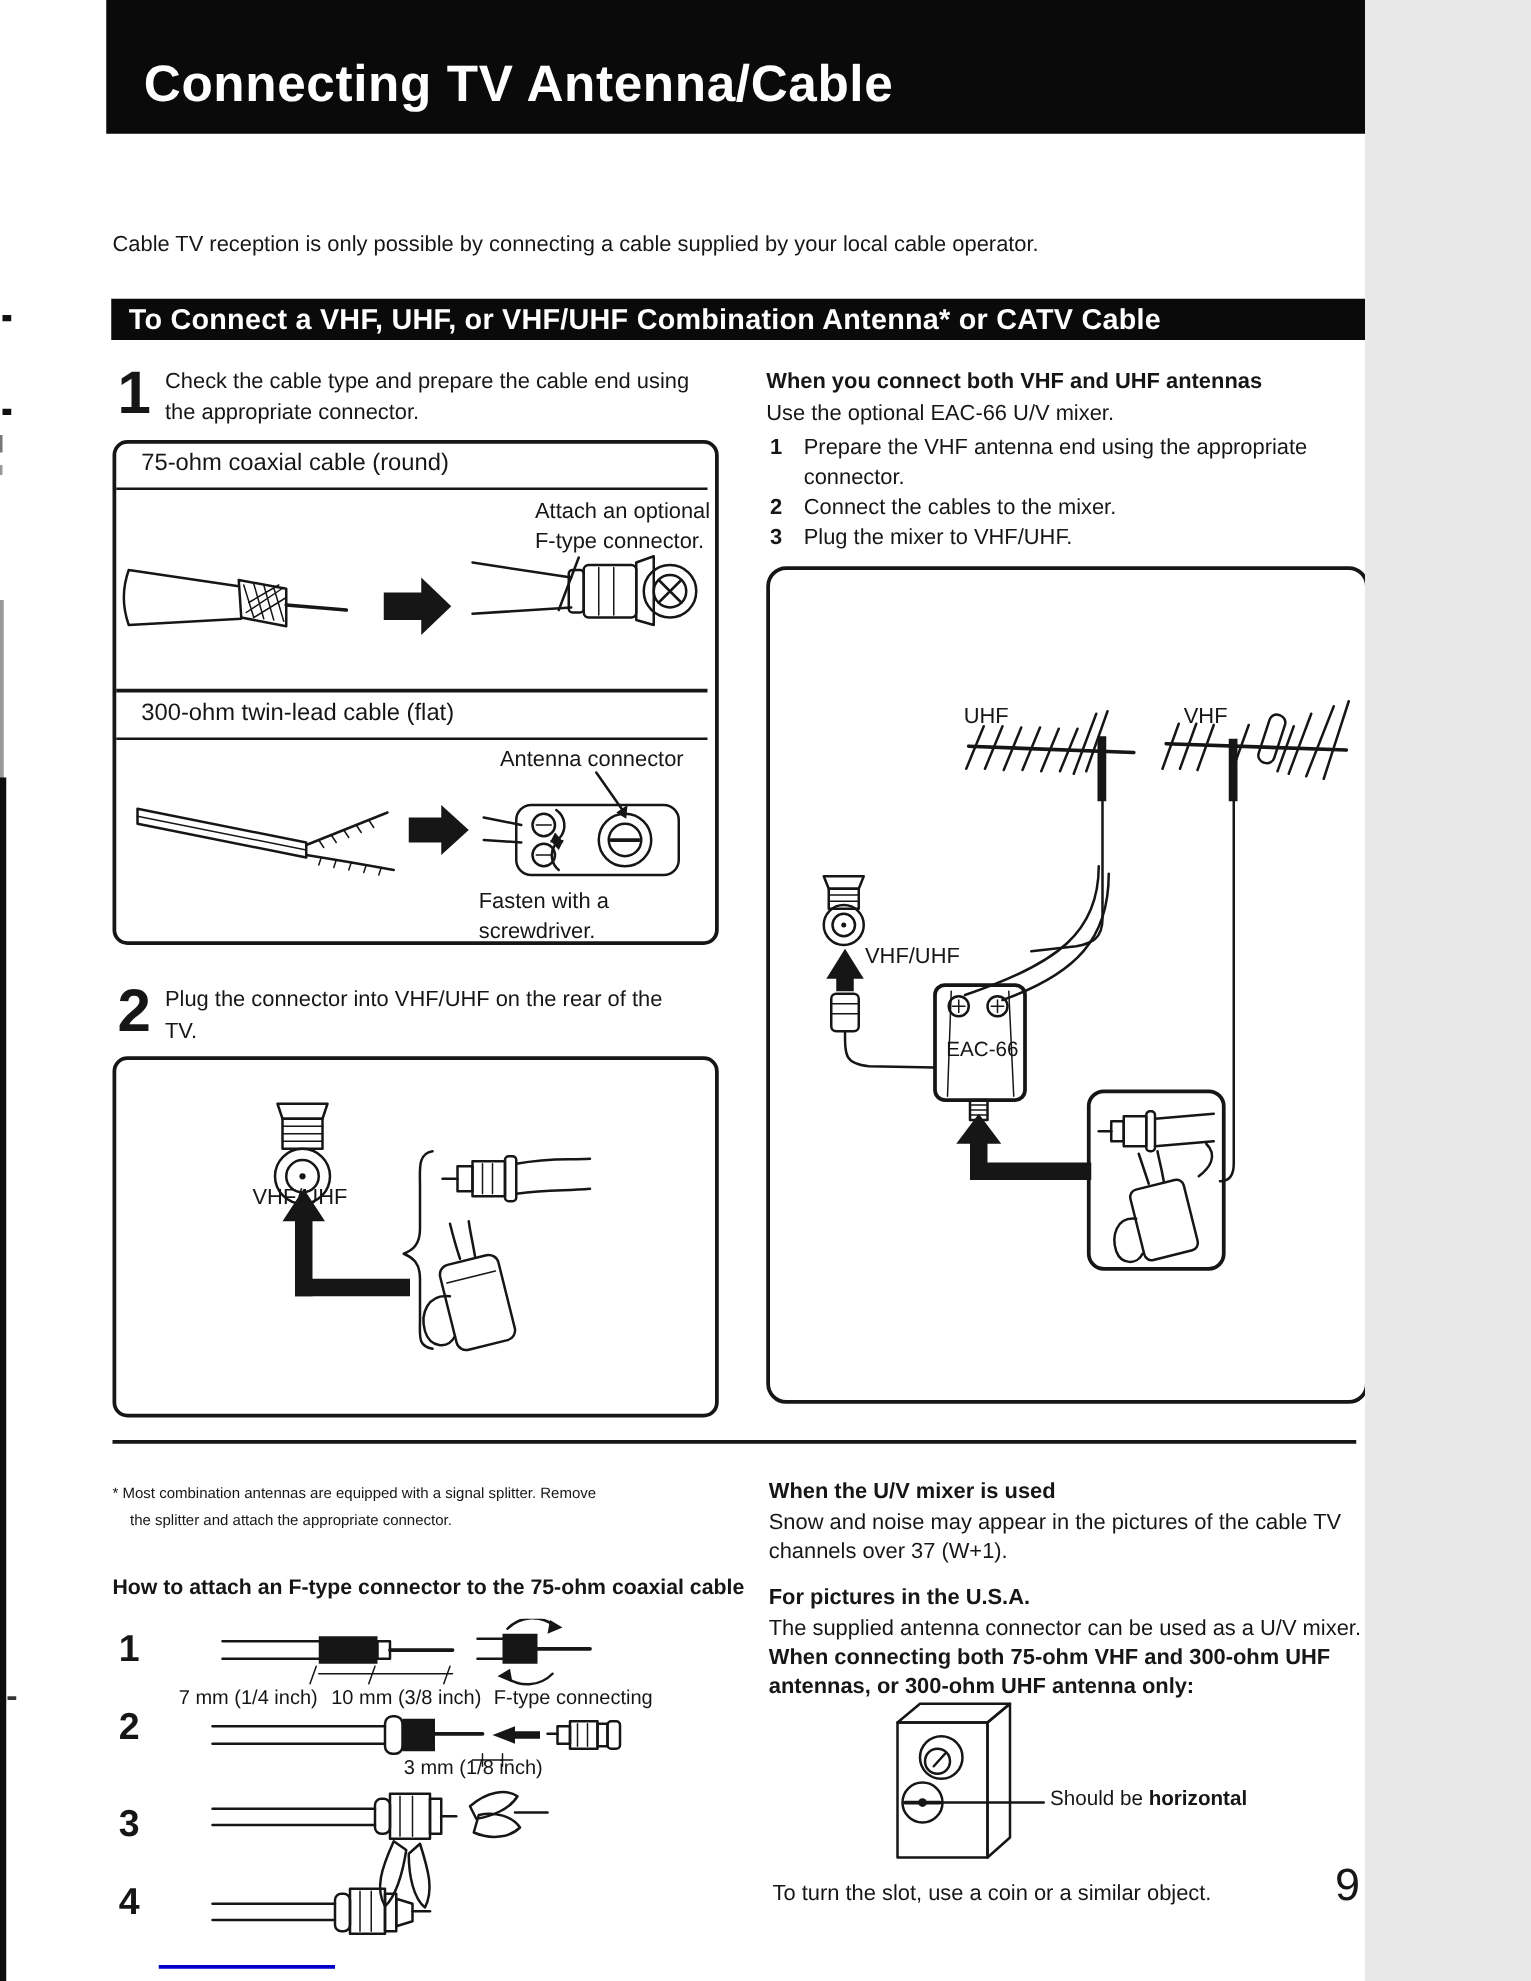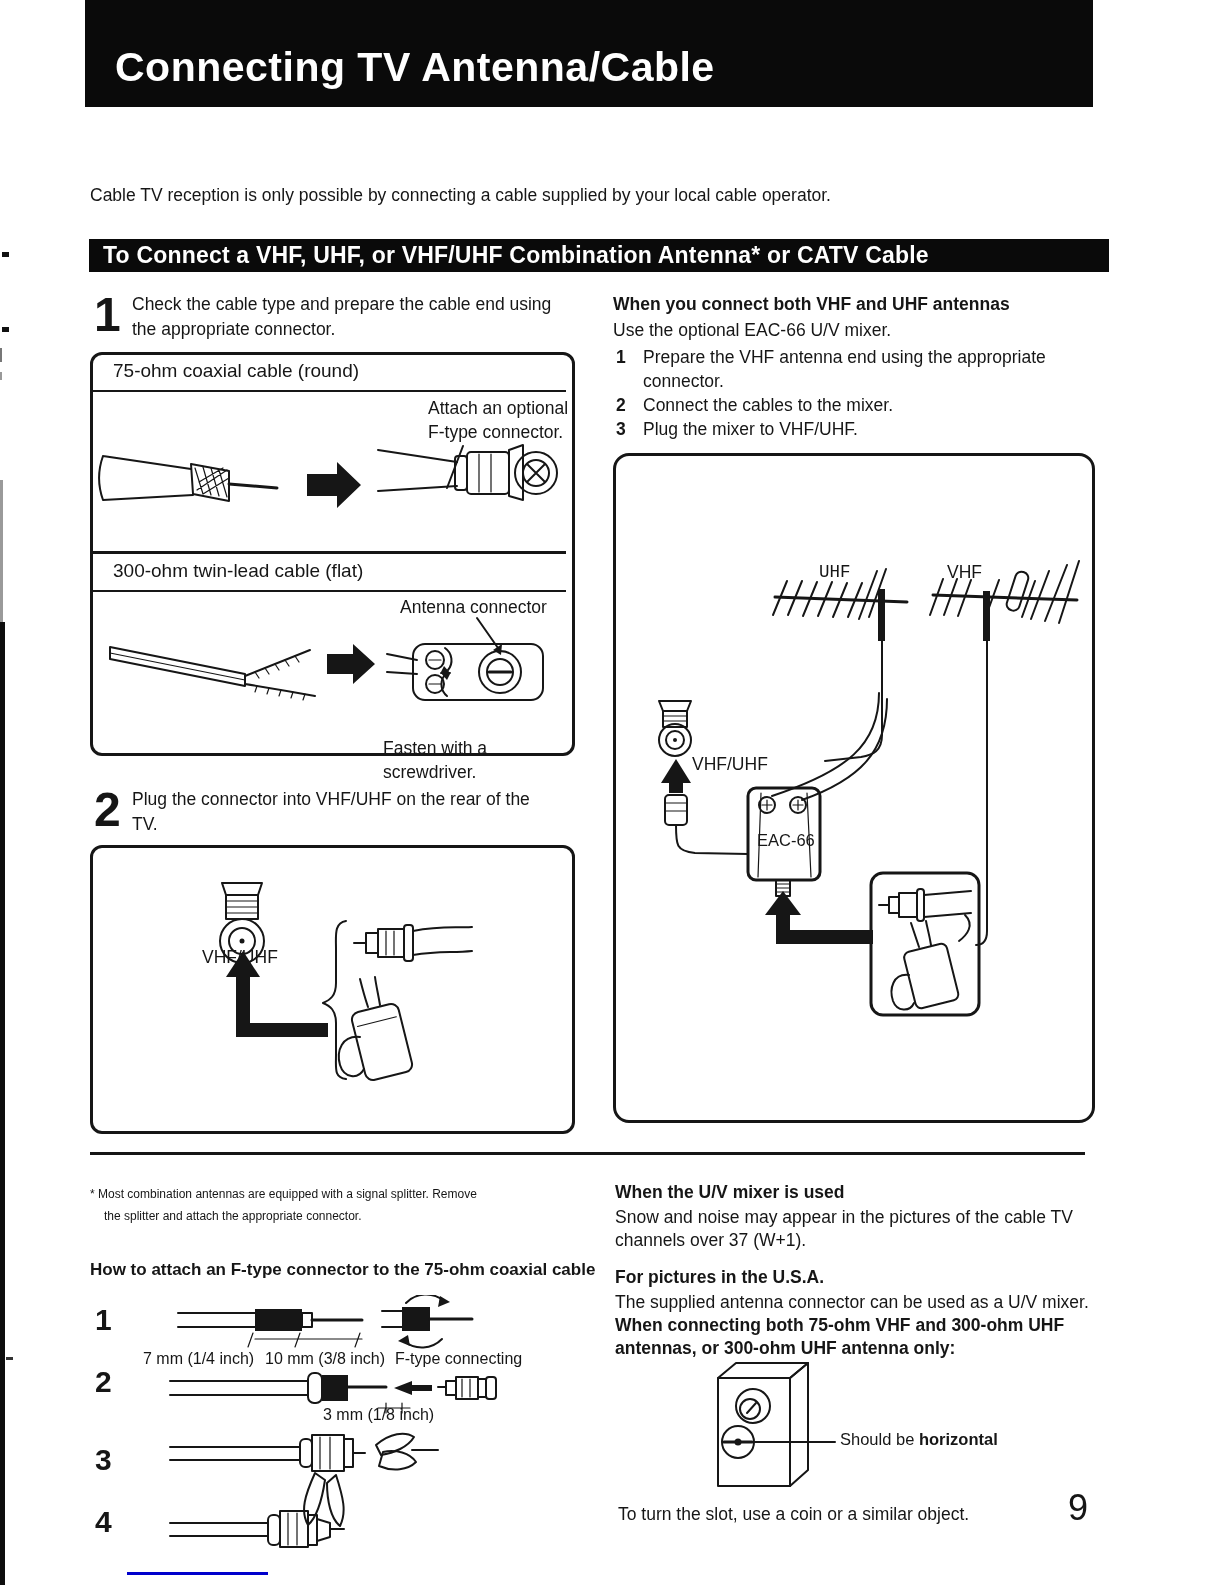--- a/index.html
+++ b/index.html
@@ -1,16 +1,16 @@
 <!DOCTYPE html>
 <html><head>
 <meta charset="utf-8">
 <style>
   html,body{margin:0;padding:0;background:#e8e8e8;}
-  .page{position:relative;width:1225px;height:1585px;background:#ffffff;overflow:hidden;
+  .page{position:relative;width:1092px;height:1585px;background:#ffffff;overflow:hidden;
         font-family:"Liberation Sans", sans-serif;color:#161616;}
   .abs{position:absolute;}
   .ln{white-space:nowrap;}
   .banner{background:#0a0a0a;}
   .banner-title{color:#ffffff;font-size:41px;font-weight:bold;letter-spacing:0.5px;}
   .section-bar{background:#0a0a0a;color:#ffffff;font-size:23px;font-weight:bold;
                display:flex;align-items:center;padding-left:14px;letter-spacing:0.2px;}
   .body-text{font-size:17.5px;line-height:24px;}
   .small-text{font-size:12px;line-height:22px;}
   .bold{font-weight:bold;}
@@ -70,21 +70,21 @@
     <rect class="s" x="360" y="26" width="12" height="34" rx="3"></rect>
     <rect class="s" x="372" y="22" width="42" height="42" rx="4"></rect>
     <path class="s1" d="M384 24 L384 62 M396 24 L396 62"></path>
     <polygon class="s" points="414,20 428,15 428,70 414,66"></polygon>
     <circle class="s" cx="441" cy="43" r="21"></circle>
     <circle class="s" cx="441" cy="43" r="13"></circle>
     <path class="s" d="M432 34 L450 52 M450 34 L432 52"></path>
   </svg>
 
   <div class="abs body-text ln lbl" style="left:400px;top:595px;">Antenna connector</div>
-  <div class="abs body-text lbl" style="left:383px;top:708px;margin-top:28px;">
+  <div class="abs body-text lbl" style="left:383px;top:708px;">
     <div class="ln">Fasten with a</div>
     <div class="ln">screwdriver.</div>
   </div>
 
   <svg class="abs ill" style="left:95px;top:592px;" width="470" height="155" viewBox="0 0 470 155">
     <path class="s" d="M382 26 L403 56"></path>
     <polygon class="f" points="398,58 407,52 406,63"></polygon>
     <polygon class="s" points="15,55 150,82 150,94 15,67"></polygon>
     <path class="s1" d="M15 61 L150 88"></path>
     <path class="s" d="M150 84 C175 74 195 66 215 58"></path>
@@ -143,21 +143,21 @@
 
   <div class="abs body-text bold ln" style="left:616px;top:345px;">1</div>
   <div class="abs body-text ln" style="left:643px;top:345px;">Prepare the VHF antenna end using the appropriate</div>
   <div class="abs body-text ln" style="left:643px;top:369px;">connector.</div>
   <div class="abs body-text bold ln" style="left:616px;top:393px;">2</div>
   <div class="abs body-text ln" style="left:643px;top:393px;">Connect the cables to the mixer.</div>
   <div class="abs body-text bold ln" style="left:616px;top:417px;">3</div>
   <div class="abs body-text ln" style="left:643px;top:417px;">Plug the mixer to VHF/UHF.</div>
 
   <div class="abs box" style="left:613px;top:453px;width:476px;height:664px;border-radius:16px;border-width:3.5px;"></div>
-  <div class="abs body-text ln lbl" style="left:819px;top:560px;font-family:Liberation Mono, monospace;">UHF</div>
+  <div class="abs body-text ln lbl" style="left:771px;top:560px;">UHF</div>
   <div class="abs body-text ln lbl" style="left:947px;top:560px;">VHF</div>
   <div class="abs body-text ln lbl" style="left:692px;top:752px;">VHF/UHF</div>
   <div class="abs lbl ln" style="left:757px;top:831px;font-size:16.5px;">EAC-66</div>
 
   <svg class="abs ill" style="left:615px;top:453px;" width="476" height="664" viewBox="0 0 476 664">
 
     <path class="s3" d="M160 144 L292 149"></path>
     <path class="s" d="M172 128 L158 162 M187 128 L173 162 M202 129 L188 163 M217 129 L203 163 M232 130 L218 164 M247 130 L233 164 M262 118 L244 166 M271 116 L254 164"></path>
     <rect class="f" x="263" y="136" width="7" height="52"></rect>
     <path class="s" d="M267 188 L267 282 C267 298 258 302 246 304 L210 308"></path>

